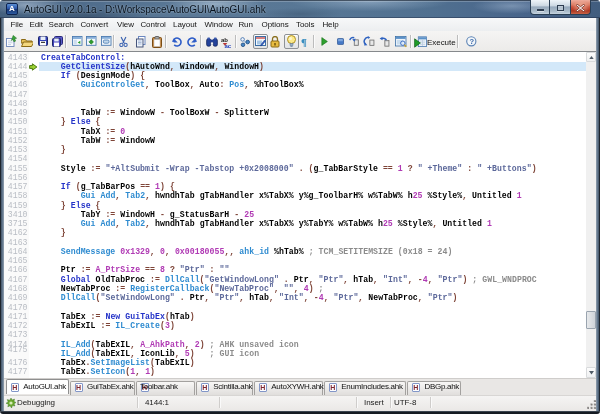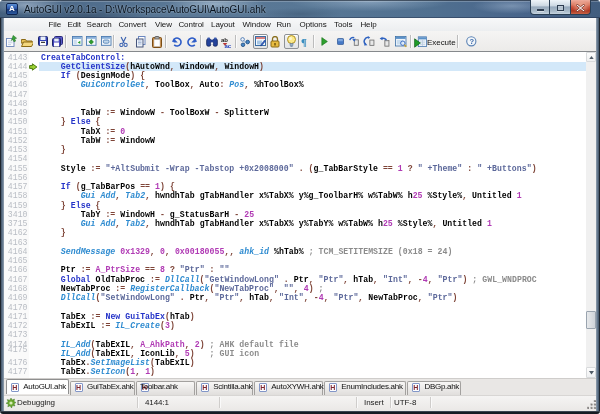--- a/index.html
+++ b/index.html
@@ -26,33 +26,33 @@
 .capbtn{top:0px;height:15px;border:1px solid #2a3f55;border-top:none;}
 #btnmin{left:530px;width:20px;border-radius:0 0 0 4px;
 background:linear-gradient(180deg,#eef4f9 0%,#cdd9e4 40%,#97aabd 50%,#a9bac9 80%,#c6d4e0 100%);}
 #btnmax{left:550px;width:20px;border-left:none;border-right:none;
 background:linear-gradient(180deg,#eef4f9 0%,#cdd9e4 40%,#97aabd 50%,#a9bac9 80%,#c6d4e0 100%);}
 #btnclose{left:570px;width:21px;border-radius:0 0 4px 0;
 background:radial-gradient(ellipse 12px 8px at 10px 7px, rgba(255,220,200,.55), rgba(255,220,200,0) 75%),
 linear-gradient(180deg,#efae9e 0%,#da7a62 35%,#ca503a 50%,#ad3722 78%,#c86448 100%);}
 .glyph{position:absolute;}
 #menubar{left:4px;top:18px;width:592px;height:13px;background:linear-gradient(180deg,#f7f8f9,#eceef0);font-size:8.5px;color:#141414;}
-.mi{position:absolute;top:20.3px;font-size:8px;letter-spacing:-0.05px;color:#141414;margin-left:38px;}
+.mi{position:absolute;top:20.3px;font-size:8px;letter-spacing:-0.05px;color:#141414;}
 #toolbar{left:4px;top:31px;width:592px;height:19.5px;background:linear-gradient(180deg,#f5f4f3,#ecebe9);}
 #tbline{left:4px;top:50.5px;width:592px;height:1px;background:#86898c;}
 .sep{position:absolute;top:3.5px;width:1px;height:13px;background:#bcbcbc;box-shadow:1px 0 0 #fbfbfb;}
 .tbtn{position:absolute;border:1px solid #8e9296;border-radius:2px;background:linear-gradient(180deg,#f2f2f3,#e2e4e6);box-shadow:inset 0 1px 0 #fff;}
 
 #editor{left:4px;top:51.5px;width:592px;height:326px;background:#fff;overflow:hidden;}
 #nummargin{left:0;top:0;width:25px;height:326px;background:#fafafa;}
 #caretline{left:34.5px;width:547.5px;height:9.26px;background:#d3e8f9;}
 .ln{position:absolute;left:0px;width:23.5px;font-family:"Liberation Mono",monospace;font-size:8.2px;color:#b9bdc4;text-align:right;white-space:pre;line-height:9.26px;height:9.26px;}
 .cl{position:absolute;left:37px;font-family:"Liberation Mono",monospace;font-size:8.2px;letter-spacing:0.04px;font-weight:bold;color:#000;white-space:pre;line-height:9.26px;height:9.26px;}
 .b{color:#2433c8;}
-.c{color:#2e8bd0;font-style:italic;}
+.c{color:#2e8bd0;}
 .m{color:#b03ab4;}
 .o{color:#7e4437;}
 .s{color:#5c689a;}
 .g{color:#8b8b8b;font-weight:bold;}
 
 #vsb{left:582px;top:0px;width:10px;height:326px;background:#f0f0f0;}
 .sbtn{position:absolute;left:582px;width:10px;height:10.5px;background:linear-gradient(180deg,#fcfcfc,#eff0f1);border:1px solid #d8dadc;border-radius:1px;}
 #vthumb{position:absolute;left:582px;top:259px;width:10px;height:18px;background:linear-gradient(90deg,#e7e9eb,#ced3d9);border:1px solid #9aa4af;border-radius:1px;}
 
 #tabbar{left:4px;top:377.5px;width:592px;height:17px;background:#e9e7e5;border-top:1px solid #cfcdcb;}
@@ -304,21 +304,21 @@
 <div class="cl" style="top:232.50px">    NewTabProc <span class="o">:=</span> <span class="c">RegisterCallback</span><span class="o">(</span><span class="s">"NewTabProc"</span><span class="o">,</span> <span class="s">""</span><span class="o">,</span> <span class="m">4</span><span class="o">)</span> <span class="g">;</span></div>
 <div class="ln" style="top:241.76px">4169</div>
 <div class="cl" style="top:241.76px">    <span class="c">DllCall</span><span class="o">(</span><span class="s">"SetWindowLong"</span> <span class="o">.</span> Ptr<span class="o">,</span> <span class="s">"Ptr"</span><span class="o">,</span> hTab<span class="o">,</span> <span class="s">"Int"</span><span class="o">,</span> <span class="o">-</span><span class="m">4</span><span class="o">,</span> <span class="s">"Ptr"</span><span class="o">,</span> NewTabProc<span class="o">,</span> <span class="s">"Ptr"</span><span class="o">)</span></div>
 <div class="ln" style="top:251.02px">4170</div>
 <div class="ln" style="top:260.28px">4171</div>
 <div class="cl" style="top:260.28px">    TabEx <span class="o">:=</span> <span class="b">New</span> <span class="b">GuiTabEx</span><span class="o">(</span>hTab<span class="o">)</span></div>
 <div class="ln" style="top:269.54px">4172</div>
 <div class="cl" style="top:269.54px">    TabExIL <span class="o">:=</span> <span class="c">IL_Create</span><span class="o">(</span><span class="m">3</span><span class="o">)</span></div>
 <div class="ln" style="top:278.80px">4173</div>
 <div class="ln" style="top:288.06px">4174</div>
-<div class="cl" style="top:288.06px">    <span class="c">IL_Add</span><span class="o">(</span>TabExIL<span class="o">,</span> <span class="m">A_AhkPath</span><span class="o">,</span> <span class="m">2</span><span class="o">)</span> <span class="g">; AHK default file</span></div>
+<div class="cl" style="top:288.06px">    <span class="c">IL_Add</span><span class="o">(</span>TabExIL<span class="o">,</span> <span class="m">A_AhkPath</span><span class="o">,</span> <span class="m">2</span><span class="o">)</span> <span class="g">; AHK unsaved icon</span></div>
 <div class="ln" style="top:293px">4175</div>
 <div class="cl" style="top:297.32px">    <span class="c">IL_Add</span><span class="o">(</span>TabExIL<span class="o">,</span> IconLib<span class="o">,</span> <span class="m">5</span><span class="o">)</span>   <span class="g">; GUI icon</span></div>
 <div class="ln" style="top:306.58px">4176</div>
 <div class="cl" style="top:306.58px">    TabEx<span class="o">.</span><span class="c">SetImageList</span><span class="o">(</span>TabExIL<span class="o">)</span></div>
 <div class="ln" style="top:315.84px">4177</div>
 <div class="cl" style="top:315.84px">    TabEx<span class="o">.</span><span class="c">SetIcon</span><span class="o">(</span><span class="m">1</span><span class="o">,</span> <span class="m">1</span><span class="o">)</span></div>
 <div class="abs" id="vsb"></div>
 <div class="sbtn" style="top:0px"></div>
 <svg class="abs" style="left:584.7px;top:4px" width="5" height="3.4" viewBox="0 0 5 3.4">
         <path d="M2.5 0 L5 3.4 H0 z" fill="#505b66"></path>

